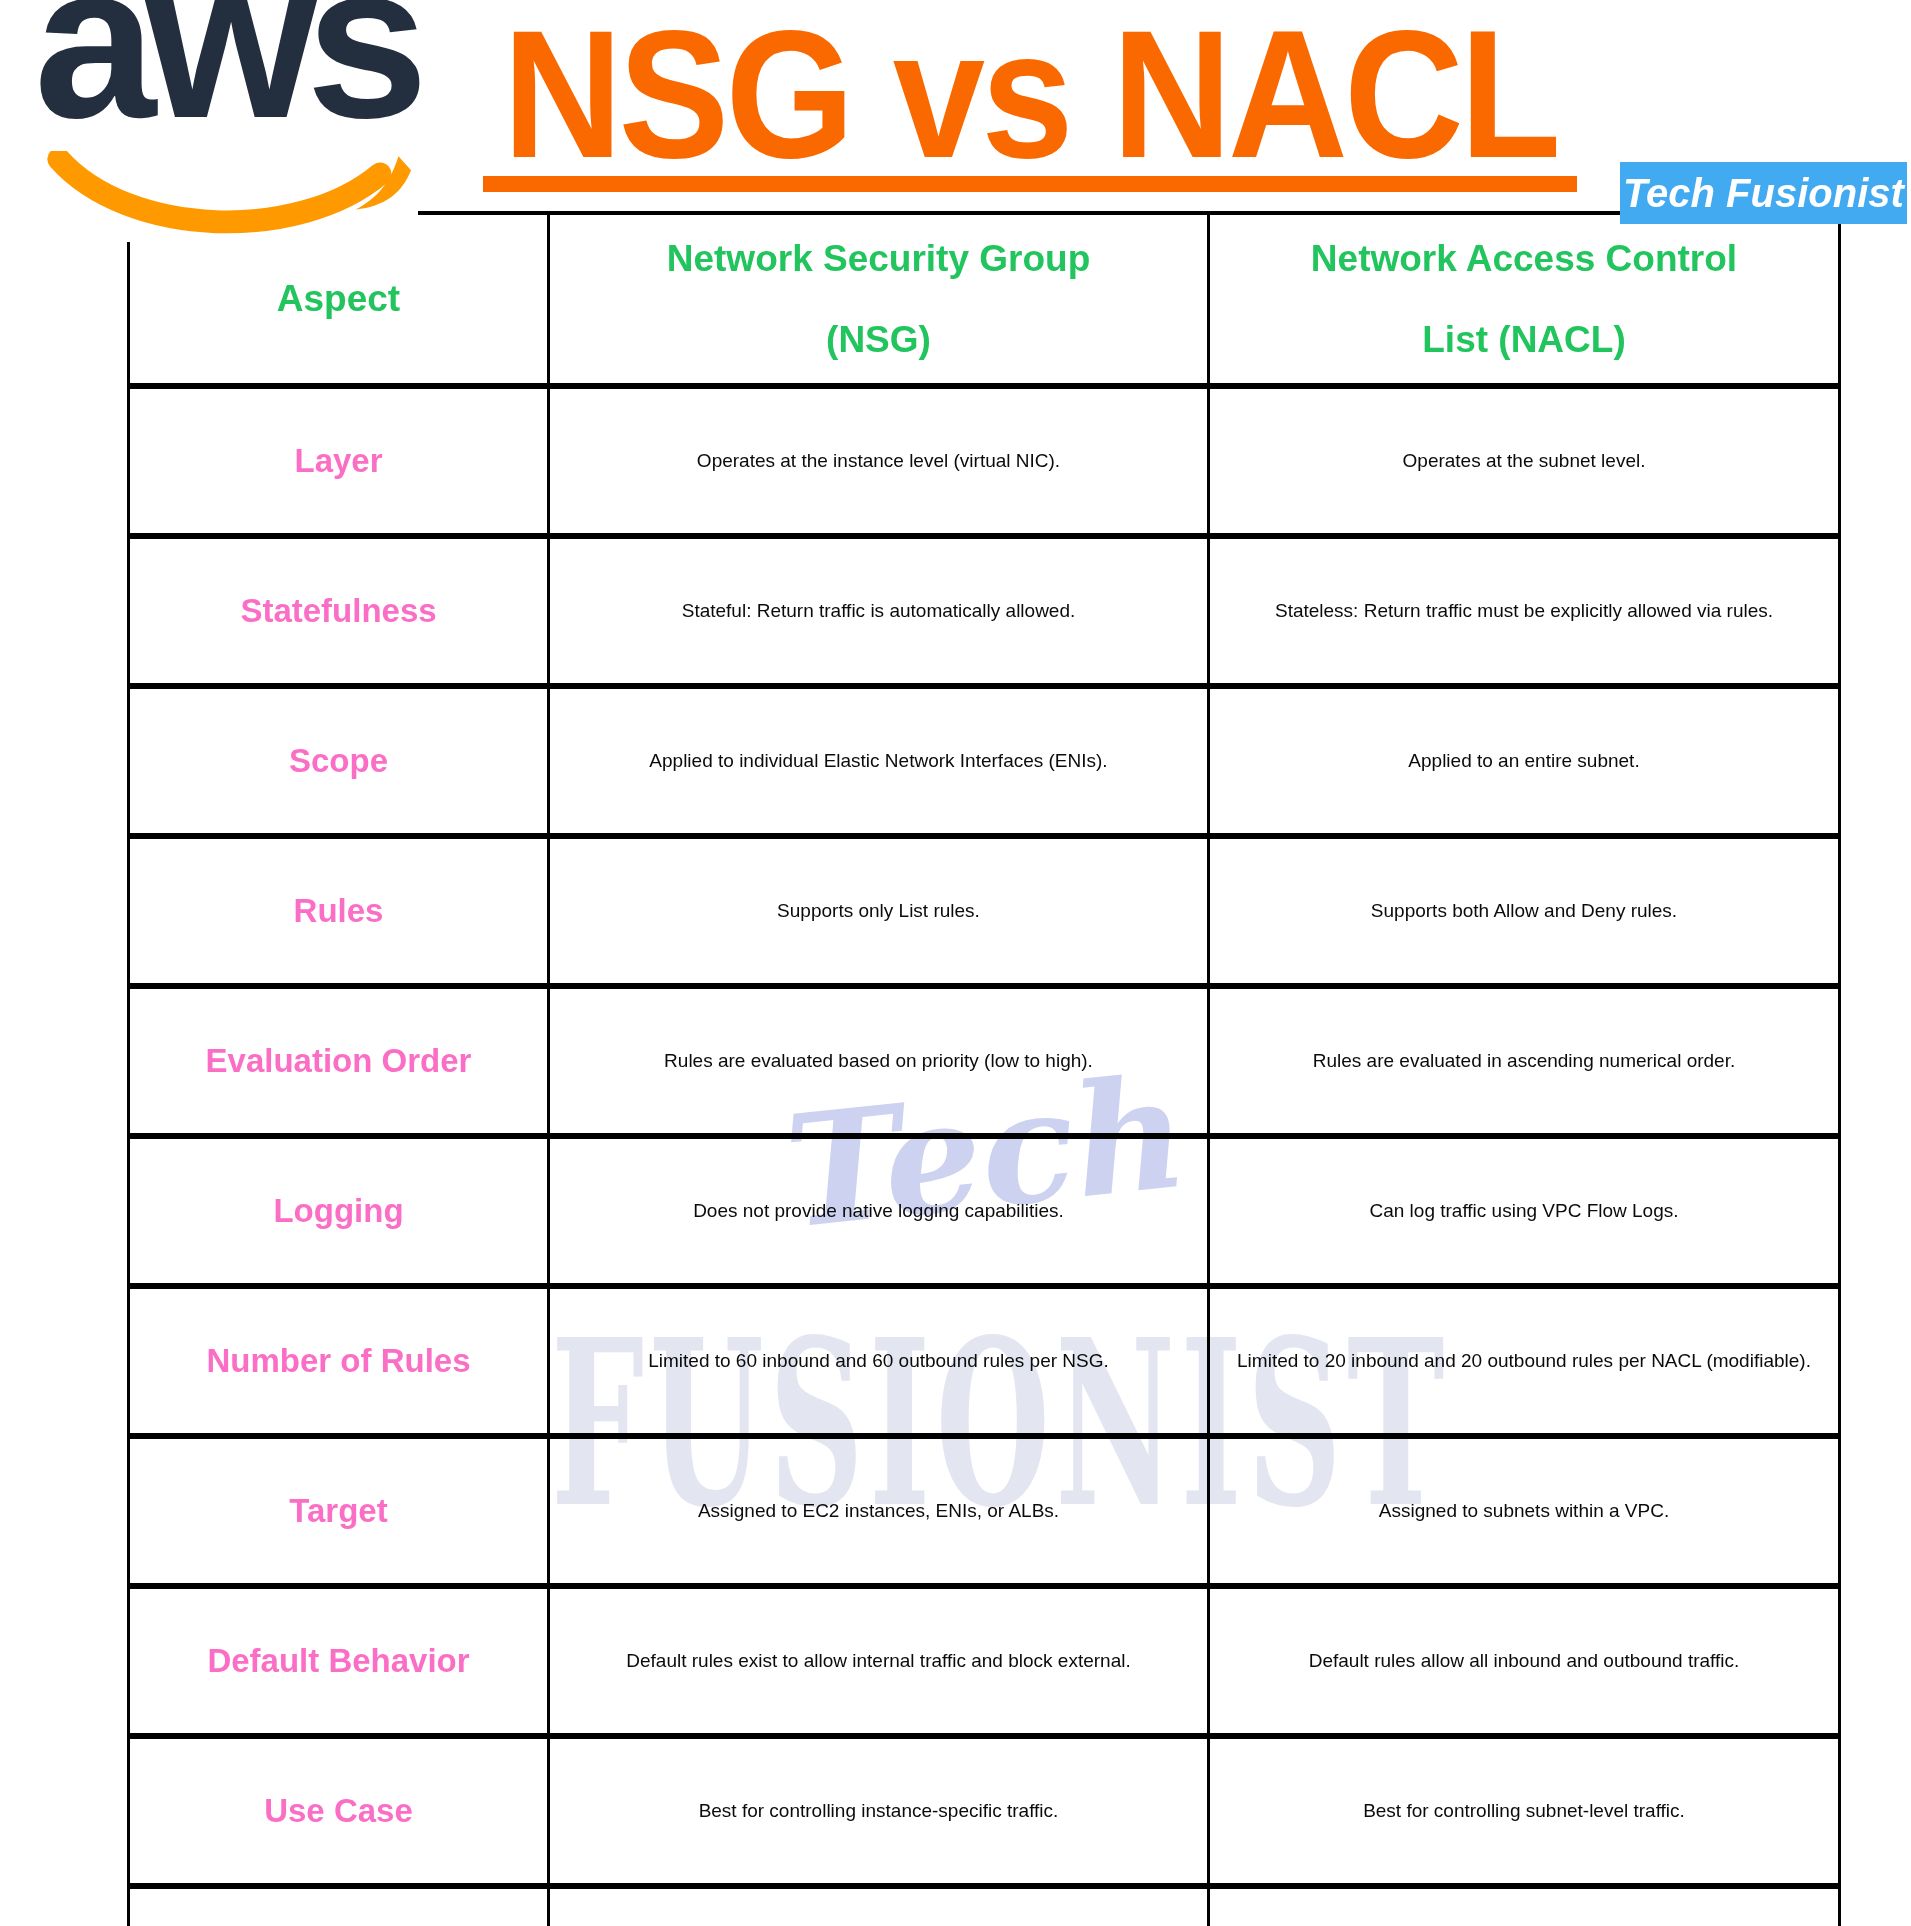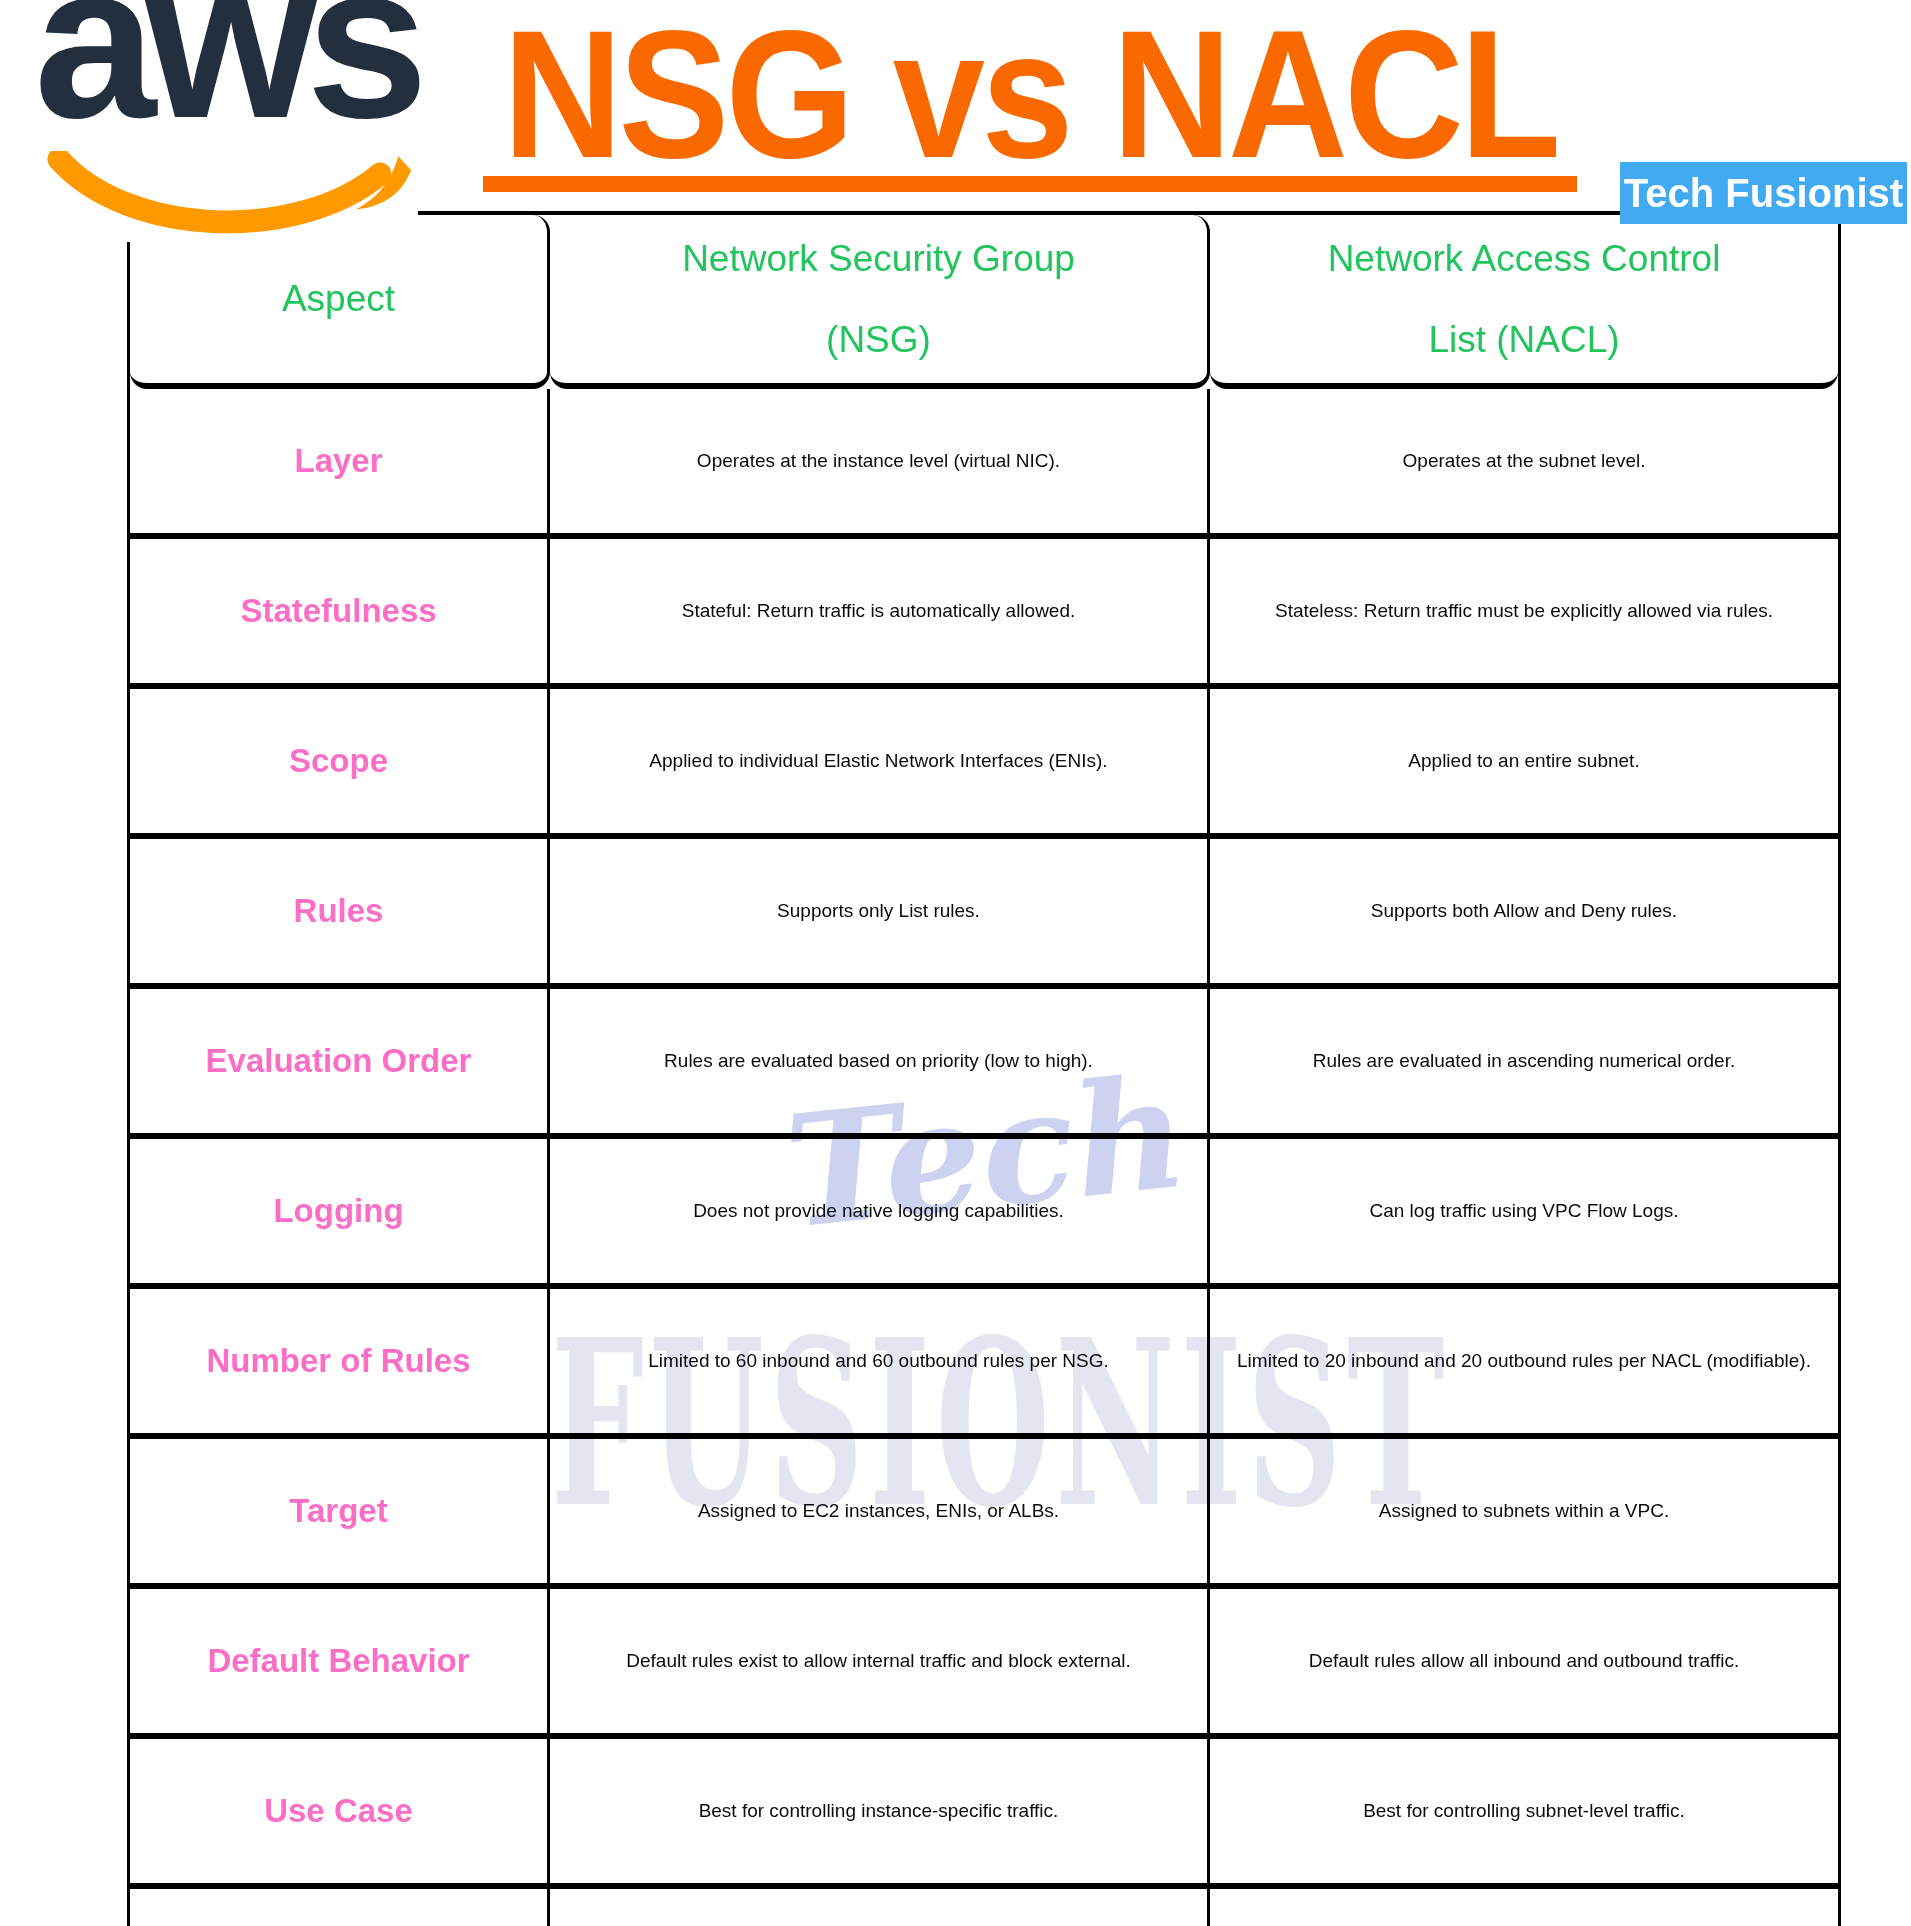--- a/index.html
+++ b/index.html
@@ -46,21 +46,21 @@
     transform:scaleY(1.1);transform-origin:top center;
   }
   .title-bar{position:absolute;left:483px;top:176px;width:1094px;height:16px;background:var(--orange);z-index:4;}
 
   
   .badge{
     position:absolute;z-index:6;background:var(--blue);
     display:flex;align-items:center;justify-content:center;
     color:#fff;font-weight:700;white-space:nowrap;
   }
-  .badge-top{left:1620px;top:162px;width:287px;height:62px;font-size:40px;}
+  .badge-top{left:1620px;top:162px;width:287px;height:62px;font-size:40px;font-style:italic;}
 
   
   .cmp-table{
     position:absolute;left:127px;top:211px;z-index:2;
     display:grid;
     grid-template-columns:420px 660px 628px;
     grid-template-rows:174px;
     grid-auto-rows:150px;
     border-style:solid;border-color:#000;
     border-width:4.6px 3.1px 8.5px 3.1px;
@@ -68,22 +68,22 @@
   }
   .cell{
     display:flex;align-items:center;justify-content:center;
     text-align:center;box-sizing:border-box;
     border-right:3.1px solid #000;border-bottom:6.2px solid #000;
     background:transparent;
   }
   .cell.last-col{border-right:none;}
   .cmp-table .cell:nth-last-child(-n+3){border-bottom:none;}
   .cell.head{
-    color:var(--green);font-weight:400;font-size:37px;line-height:2.2;
-    white-space:pre-line;padding:0 15.4px;border-radius:17px;
+    color:var(--green);font-weight:700;font-size:37px;line-height:2.2;
+    white-space:pre-line;padding:0 15.4px;
   }
   .cell.aspect{
     color:var(--pink);font-weight:700;font-size:33px;line-height:1.4;
     padding:0 11.6px;
   }
   .cell.body{
     color:var(--ink);font-size:19px;line-height:1.8;padding:0 27px;
   }
 </style>
 </head>

